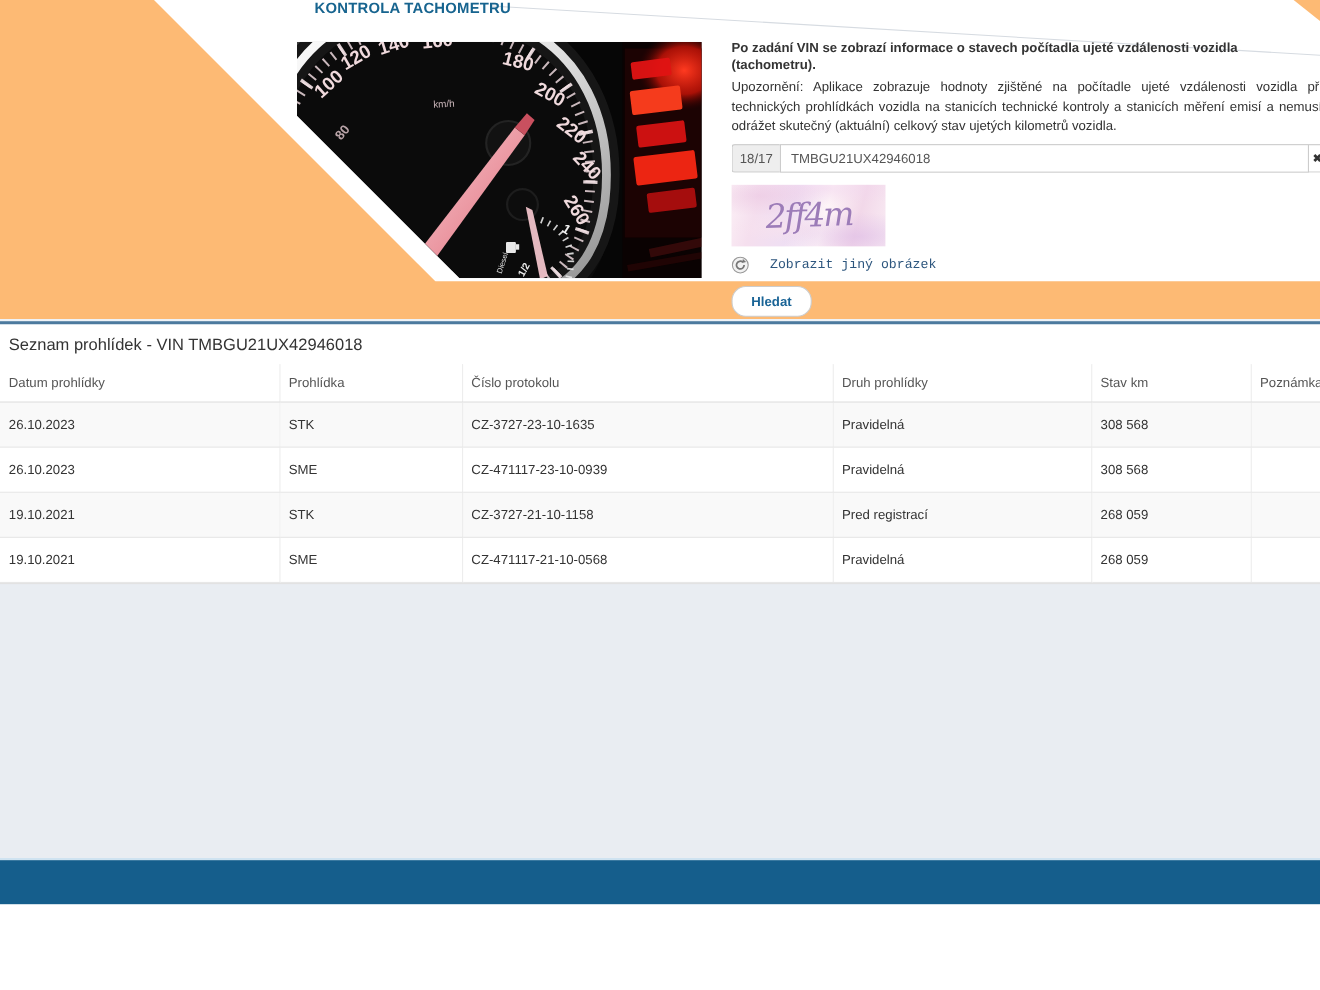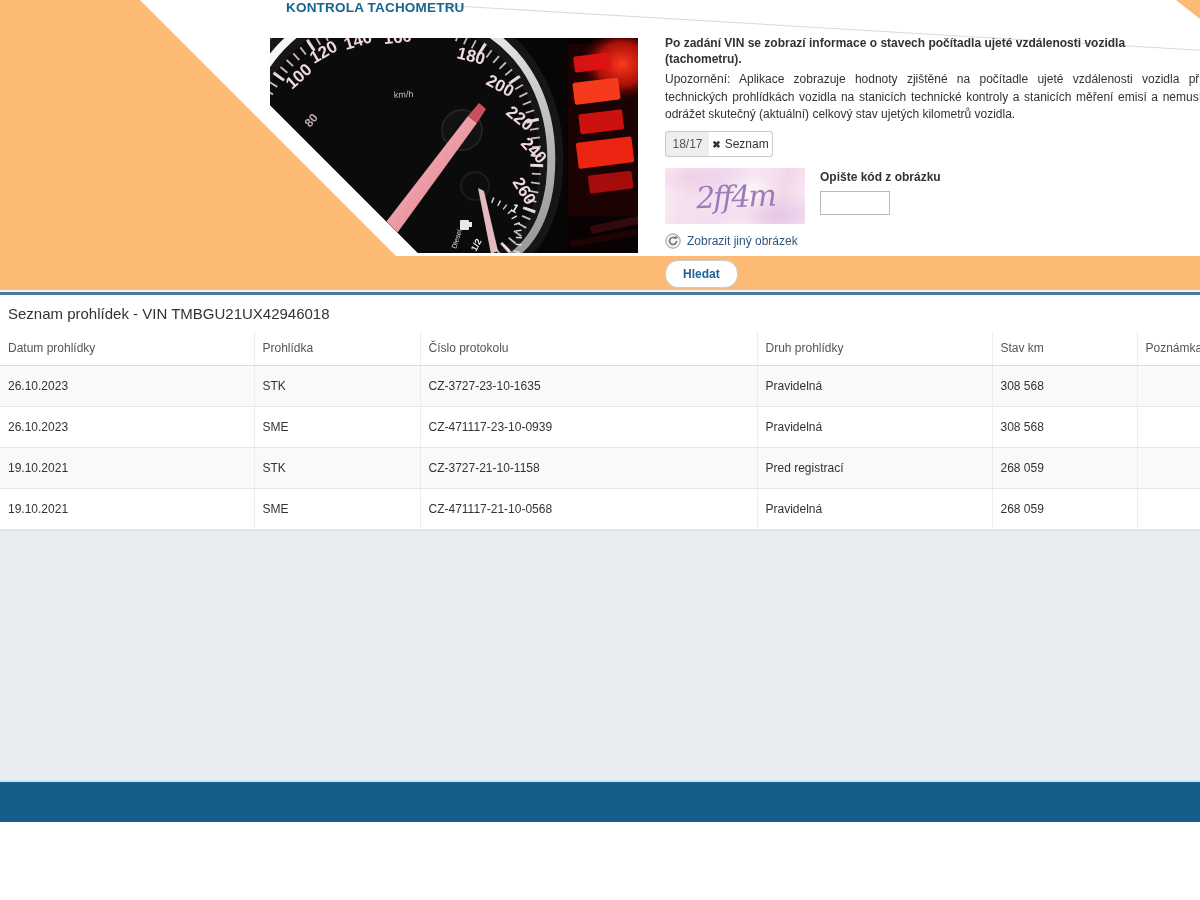--- a/index.html
+++ b/index.html
@@ -74,21 +74,21 @@
   }
   .captcha-right { margin-left:15px; }
   .captcha-label { font-weight:bold; margin-top:2px; }
   .captcha-input {
     display:block; width:70px; height:24px; border:1px solid #bbb; margin-top:7px;
     font-family:"Liberation Sans", sans-serif; font-size:12px; padding:0 5px;
   }
 
   .refresh-row { display:flex; align-items:center; gap:6px; margin-top:9px; }
   .refresh-link {
-    display:flex; align-items:center; gap:6px; color:#2d567e; text-decoration:none; cursor:pointer;
+    display:flex; align-items:center; gap:19px; color:#2d567e; text-decoration:none; cursor:pointer;font-family:Liberation Mono, monospace;
   }
 
   .search-btn {
     margin-top:11px; background:#fff; border:1px solid #ccc; border-radius:13px;
     padding:6px 17px; font-weight:bold; font-size:12px; color:#1a6496; cursor:pointer;
     font-family:"Liberation Sans", sans-serif;
   }
 
   
   .divider-light { height:2px; background:#eef2f6; }
@@ -201,33 +201,30 @@
       <polygon points="198,78 207,85 216,71 209,65" fill="#c9505f"></polygon>
     </svg>
   </div>
 
   <div class="form-col">
     <p class="intro-bold">Po zadání VIN se zobrazí informace o stavech počítadla ujeté vzdálenosti vozidla (tachometru).</p>
     <p class="intro-text">Upozornění: Aplikace zobrazuje hodnoty zjištěné na počítadle ujeté vzdálenosti vozidla při technických prohlídkách vozidla na stanicích technické kontroly a stanicích měření emisí a nemusí odrážet skutečný (aktuální) celkový stav ujetých kilometrů vozidla.</p>
 
     <div class="vin-group">
       <div class="vin-addon">18/17</div>
+      <input class="vin-input" type="text" value="TMBGU21UX42946018" style="">
       <button class="clear-btn">
           <span class="clear-x">✖</span>
           <span>Seznam</span>
         </button>
     </div>
 
     <div class="captcha-row">
       <div class="captcha-img">
         <span class="captcha-text">2ff4m</span>
-      </div>
-      <div class="captcha-right">
-        <div class="captcha-label">Opište kód z obrázku</div>
-        <input class="captcha-input" type="text" style="">
       </div>
     </div>
 
     <div class="refresh-row">
       <a class="refresh-link">
         <svg width="16" height="16" viewBox="0 0 16 16">
           <circle cx="8" cy="8" r="7.2" fill="#f2f2f2" stroke="#999" stroke-width="1"></circle>
           <path d="M11.5 8a3.5 3.5 0 1 1-1.2-2.65" stroke="#777" stroke-width="1.6" fill="none"></path>
           <polygon points="10.4,2.4 13.3,5.1 9.6,6" fill="#777"></polygon>
         </svg>

